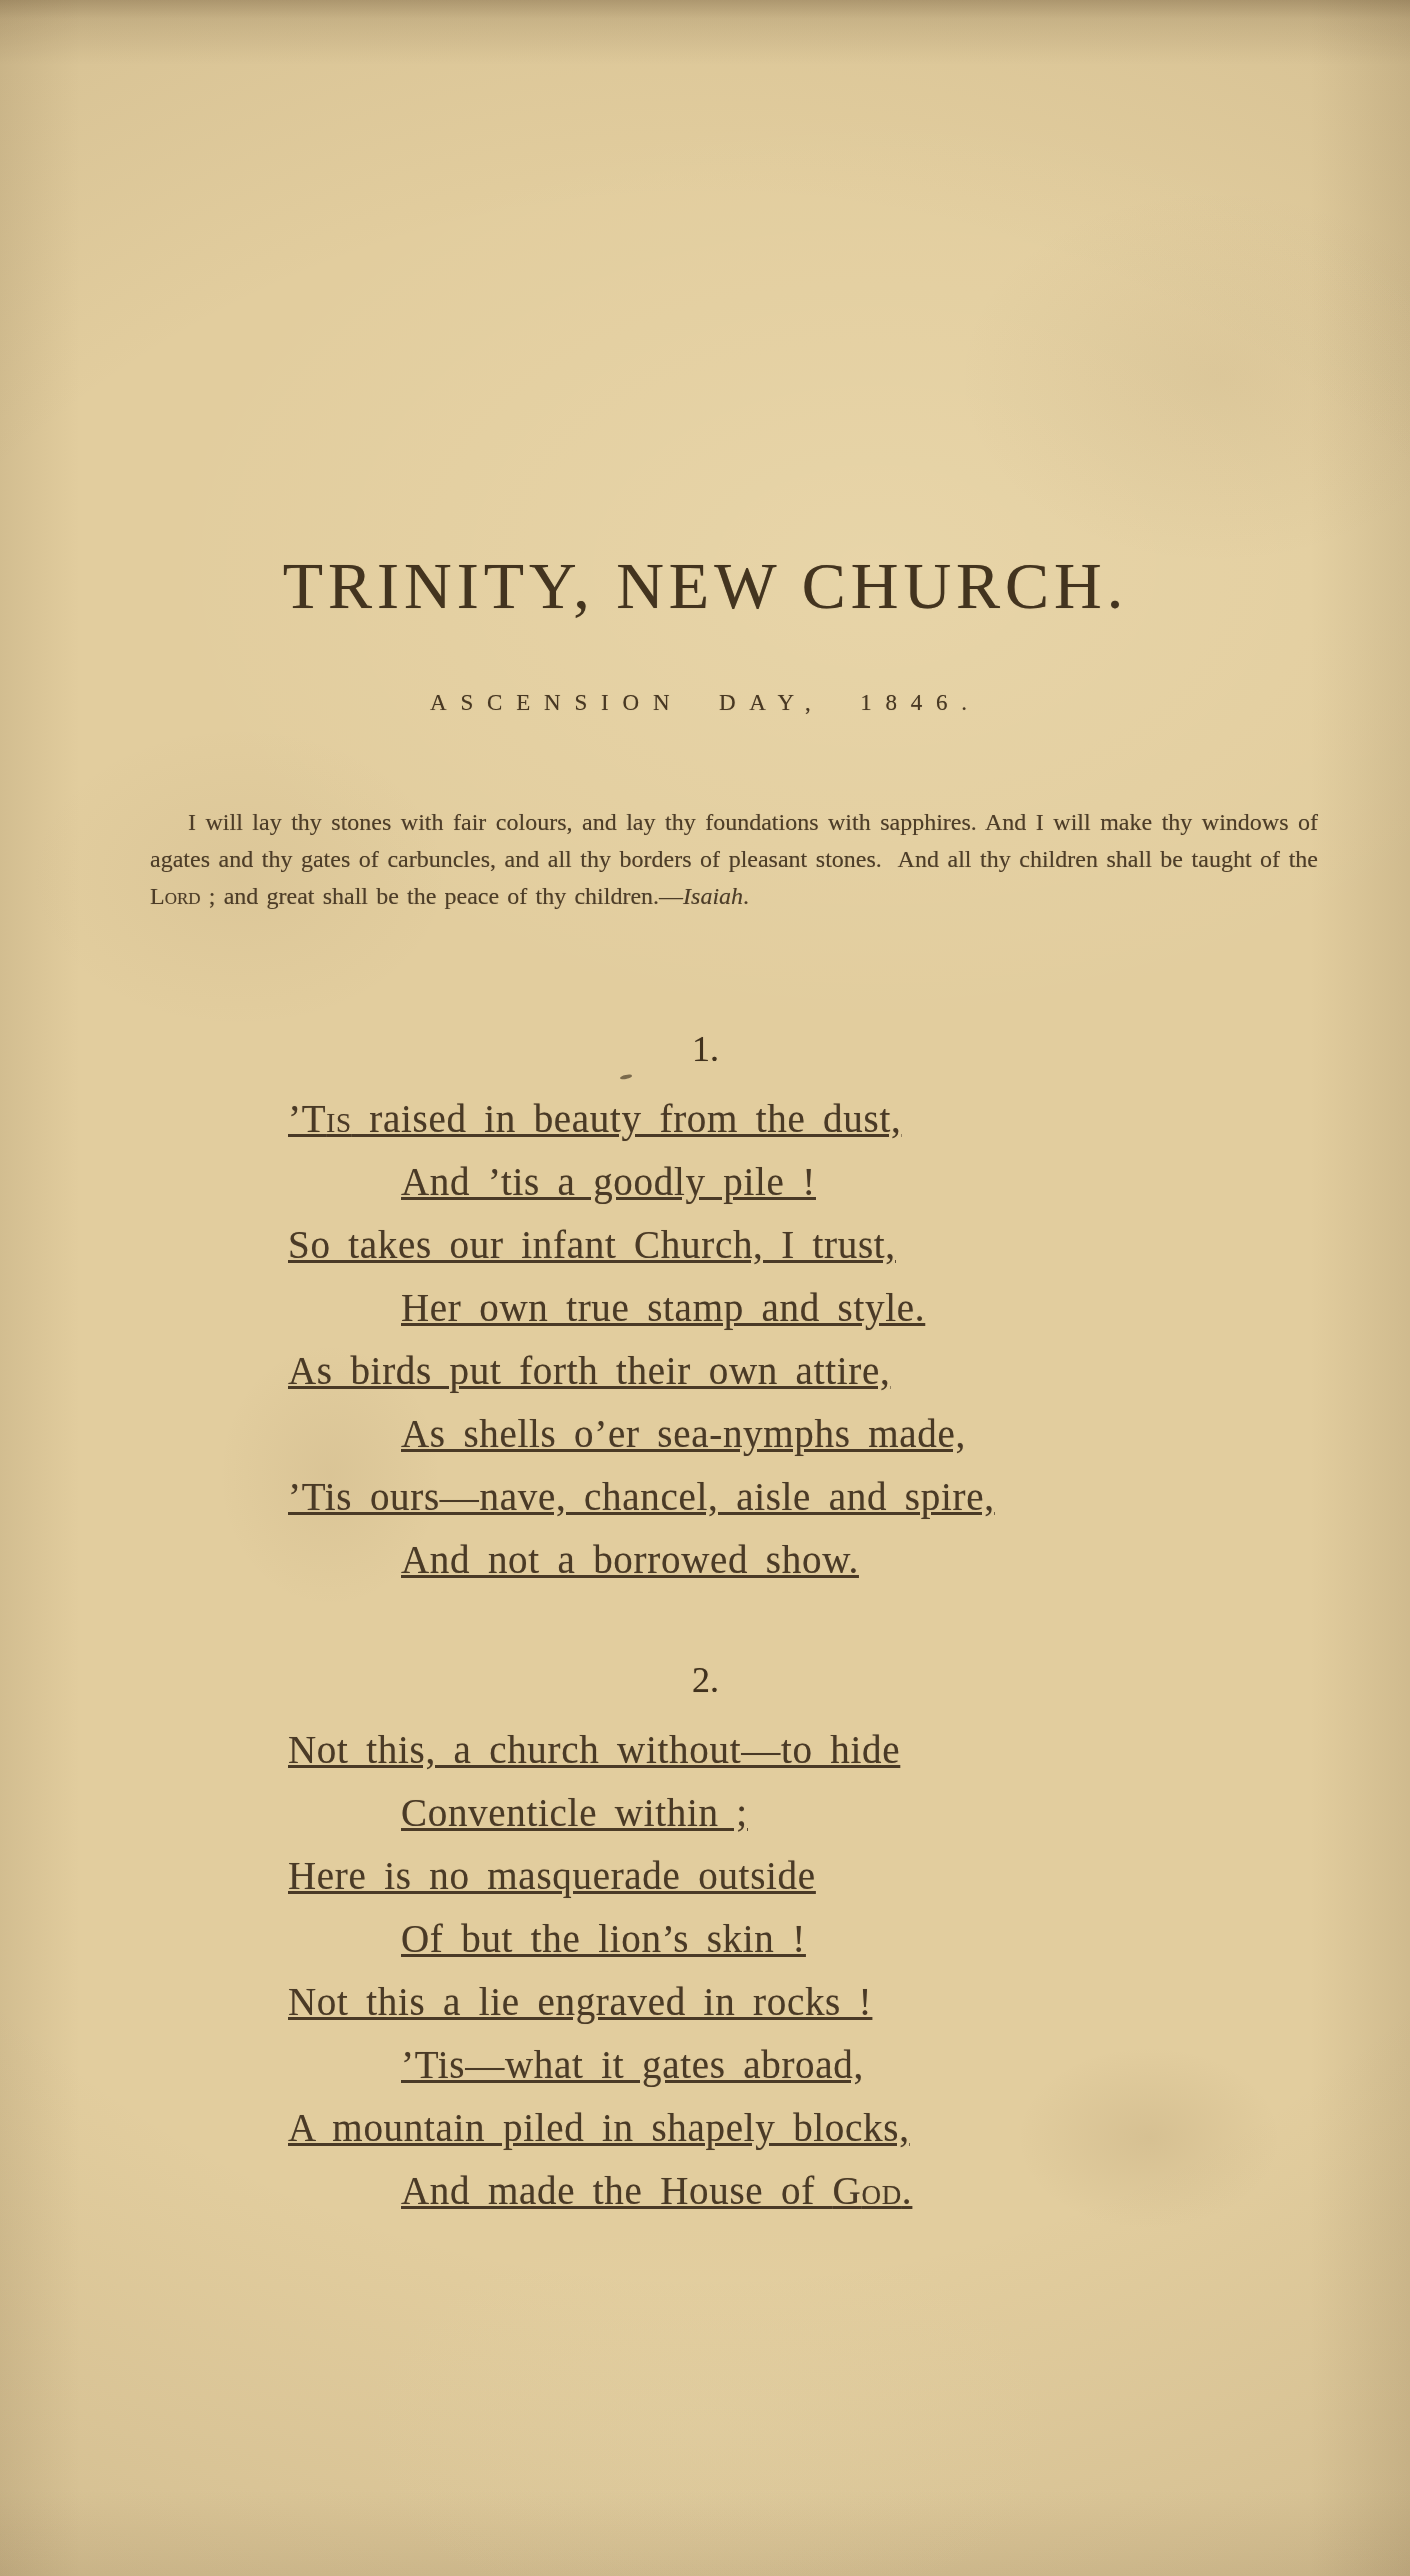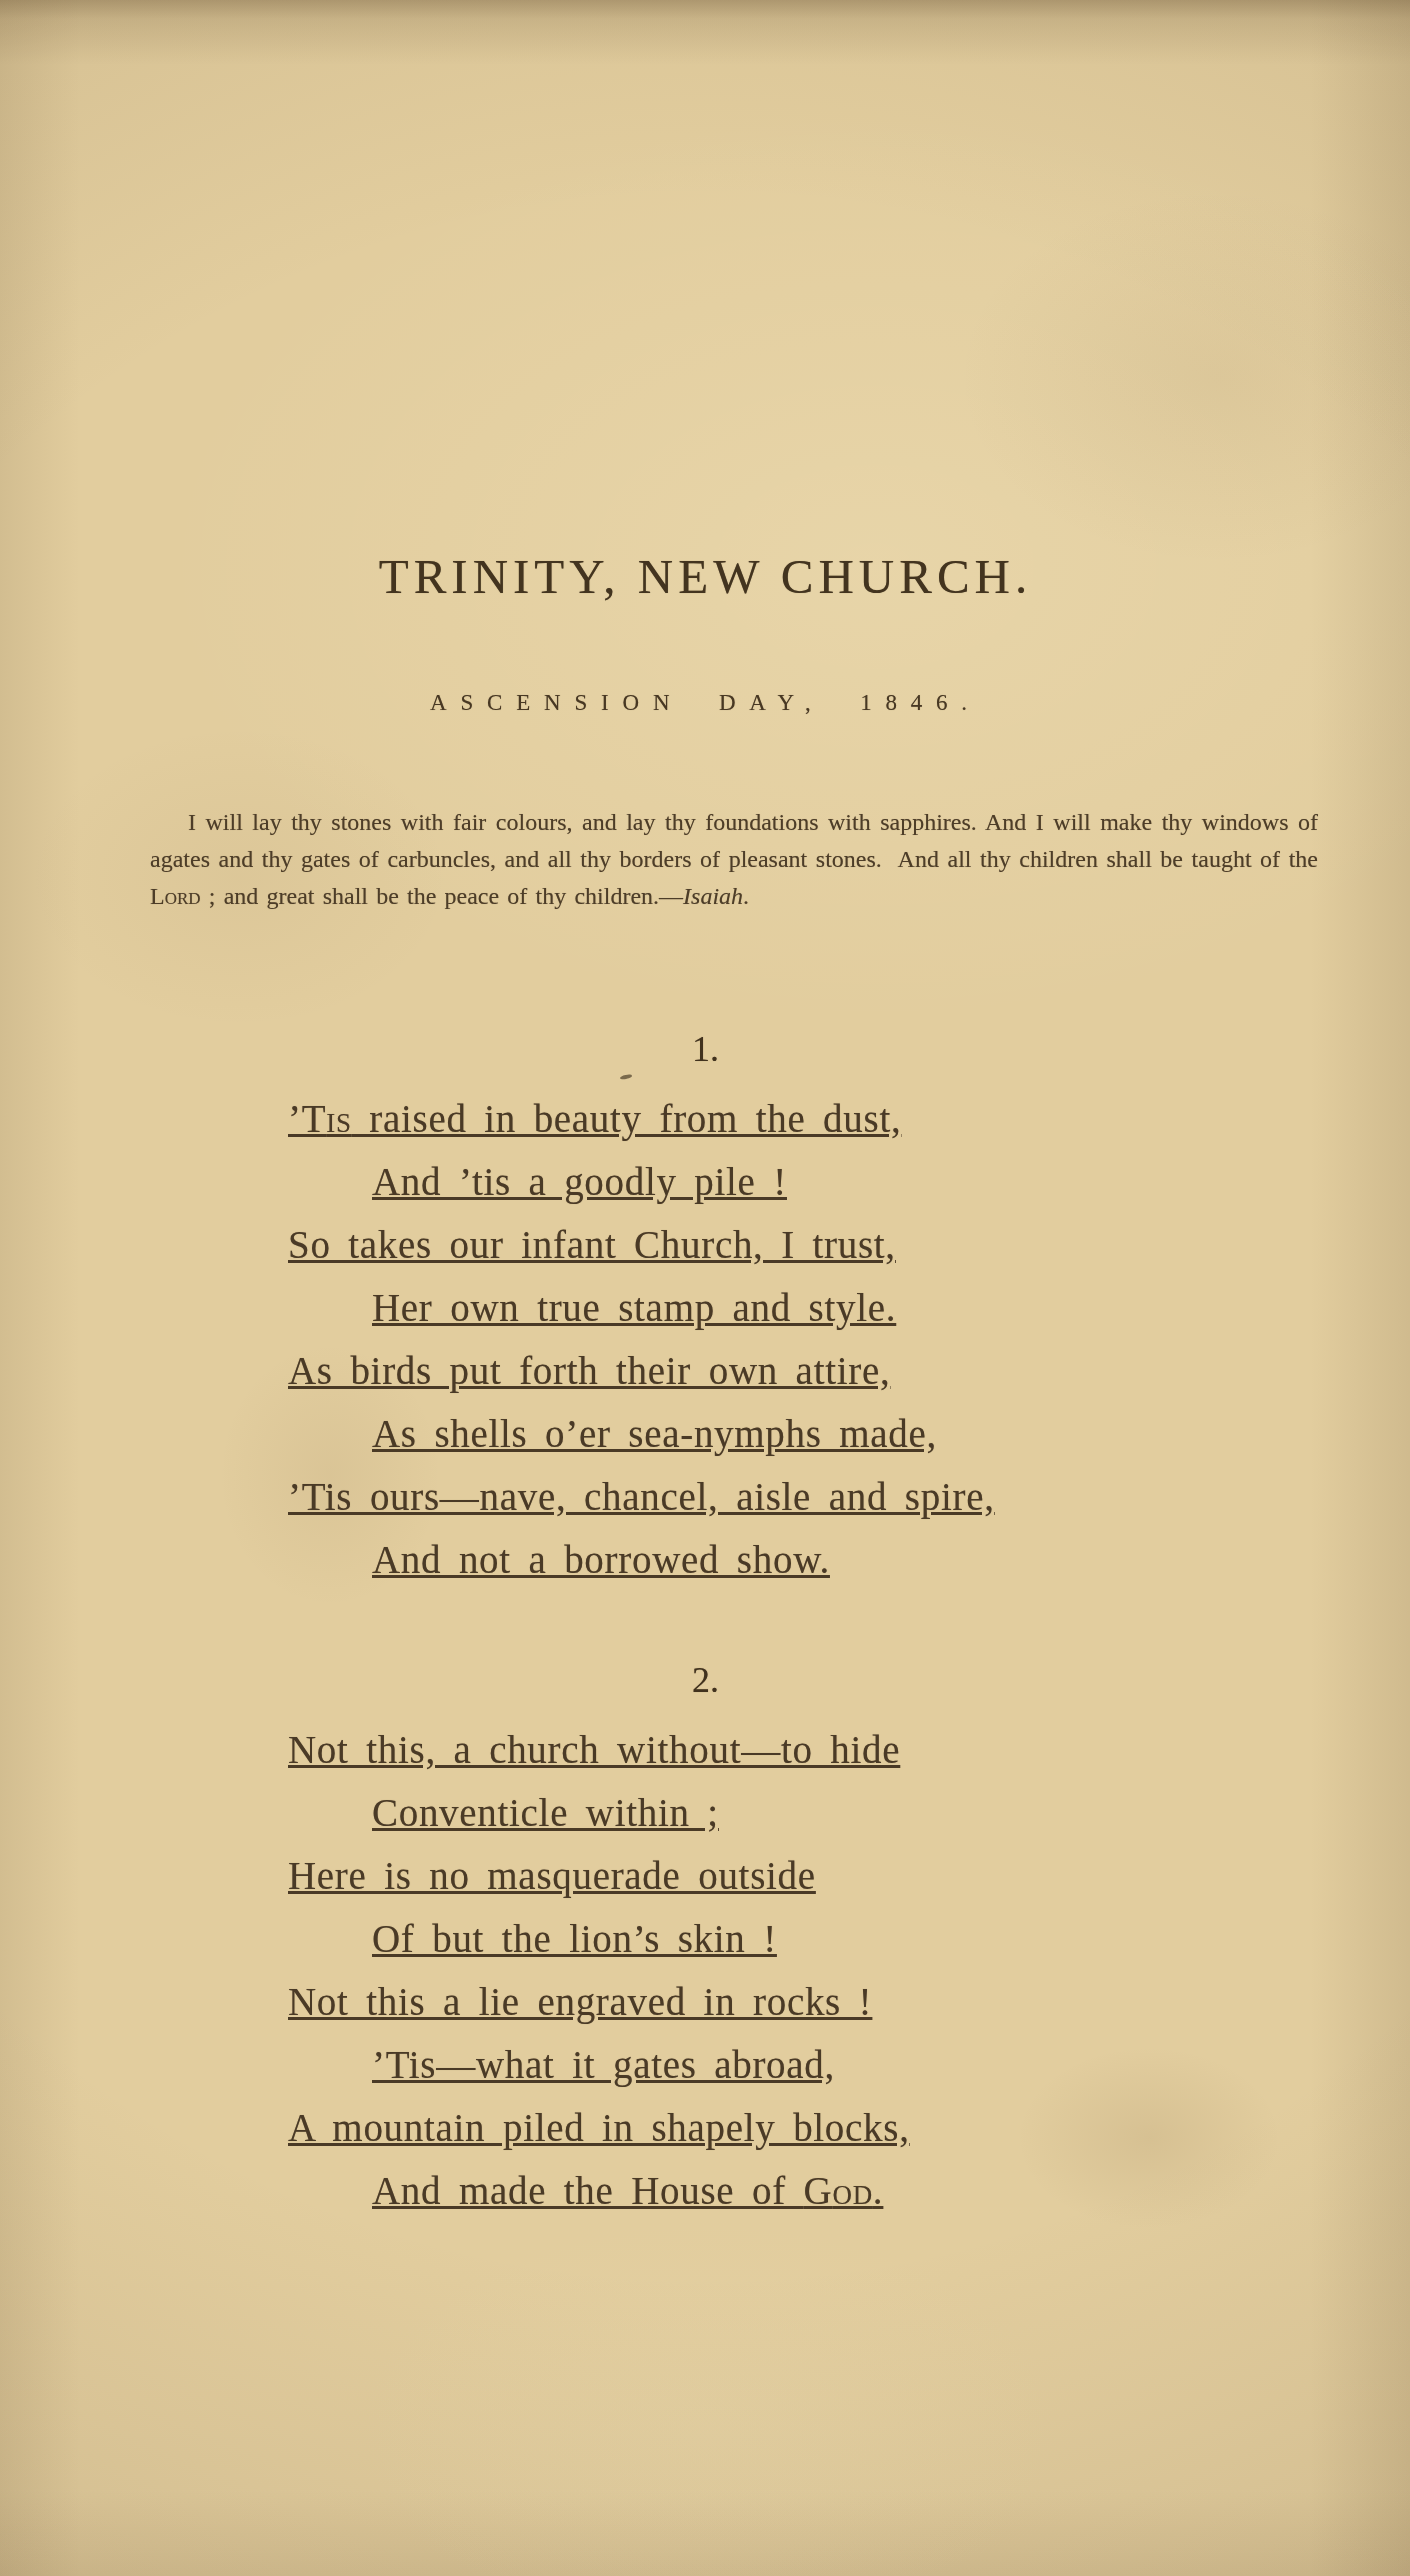--- a/index.html
+++ b/index.html
@@ -24,21 +24,21 @@
     background:
       radial-gradient(188px 130px at 1149px 2138px, rgba(110,82,46,0.10), rgba(110,82,46,0) 70%),
       radial-gradient(159px 188px at 330px 1475px, rgba(110,82,46,0.07), rgba(110,82,46,0) 70%),
       radial-gradient(304px 217px at 239px 877px, rgba(110,82,46,0.05), rgba(110,82,46,0) 70%),
       radial-gradient(362px 261px at 1217px 377px, rgba(110,82,46,0.07), rgba(110,82,46,0) 72%),
       radial-gradient(507px 304px at 710px 2427px, rgba(235,222,180,0.14), rgba(235,222,180,0) 70%);
   }
   .title{
     position:absolute;top:548px;left:0;right:0;margin:0;
     text-align:center;
-    font-size:49px;font-weight:normal;
+    font-size:66px;font-weight:normal;
     letter-spacing:5px;
     color:#43341f;
     text-shadow:0 0 0.7px rgba(67,52,31,0.55);
   }
   .subtitle{
     position:absolute;top:690px;left:0;right:0;
     text-align:center;
     font-size:23px;
     letter-spacing:13.8px;
     word-spacing:16px;
@@ -67,21 +67,21 @@
   .stanza-lines{
     margin:17.4px 0 0 288px;
     font-size:39px;line-height:63px;
     word-spacing:7.2px;
     letter-spacing:0.7px;
     color:#4a3a26;
     text-shadow:0 0 0.7px rgba(74,58,38,0.45);
     text-decoration:underline;
   }
   .line{white-space:nowrap;}
-  .line.indent{margin-left:84px;}
+  .line.indent{margin-left:113px;}
   .speck{
     position:absolute;left:620px;top:1075px;
     width:11.6px;height:3.6px;border-radius:50%;
     background:rgba(66,52,32,0.65);
     transform:rotate(-12deg);
   }
 </style>
 </head>
 <body>
 

